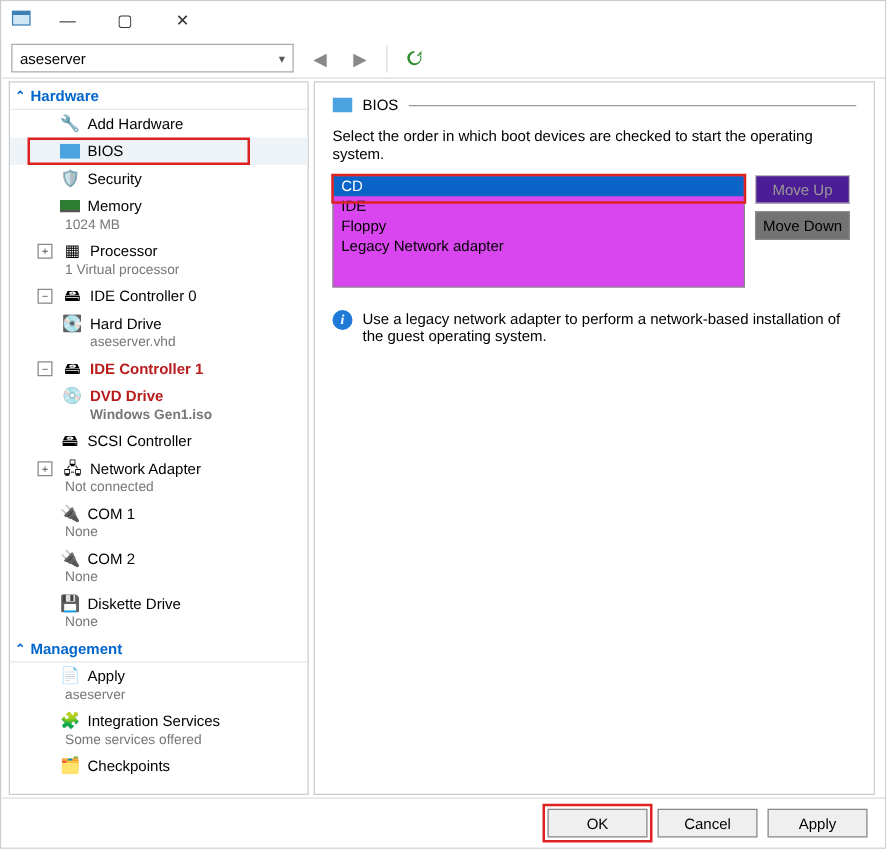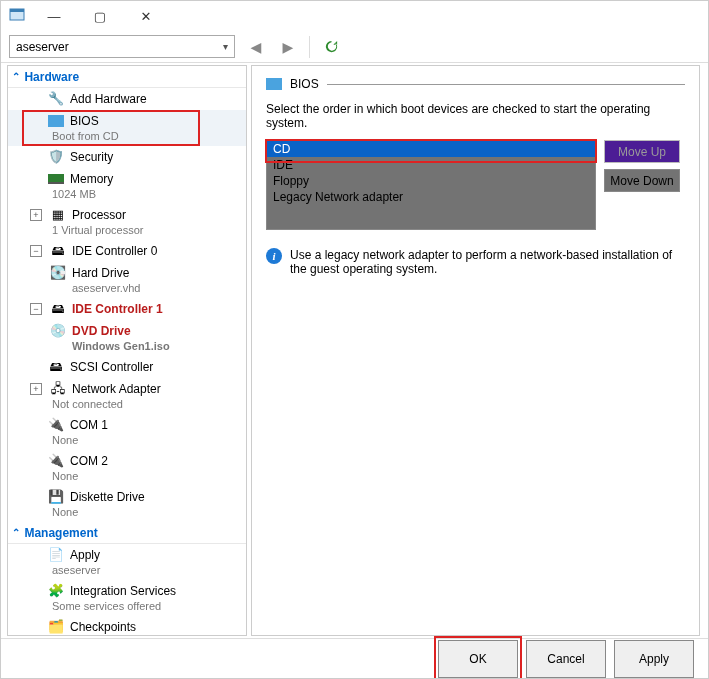--- a/index.html
+++ b/index.html
@@ -138,21 +138,21 @@
     margin-bottom:10px;
   }
   .panel-head .line { flex:1; height:1px; background:#999; }
   .desc { margin: 6px 0 10px 0; }
   .group-label { margin: 2px 0 2px 4px; }
   .order-row { display:flex; gap:8px; align-items:flex-start; }
   .listbox {
     width:330px;
     height:90px;
     border:1px solid #888;
-    background:#737373;
+    background:#d946ef;
     font-size:12px;
     position:relative;
   }
   .listbox::after{
     content:"";
     position:absolute;
     left:-2px; top:-2px; right:-2px; height:20px;
     border:2px solid #d22;
     pointer-events:none;
   }
@@ -186,21 +186,21 @@
     height:40px;
     display:flex;
     justify-content:flex-end;
     align-items:center;
     gap:8px;
     padding:0 14px;
     border-top:1px solid #ddd;
     background:#fff;
   }
   .btn {
-    width:80px;height:38px;
+    width:80px;height:23px;
     border:1px solid #888;
     background:#efefef;
     display:flex;align-items:center;justify-content:center;
   }
   .btn-ok-wrap{position:relative;display:flex;align-items:center;justify-content:center;}
   .btn-ok-wrap::after{
     content:"";
     position:absolute;
     left:-4px;top:-4px;right:-4px;bottom:-4px;
     border:2px solid #d22;
@@ -256,21 +256,20 @@
     <div class="treeitem selected boxed">
       <div class="row1">
           <span class="noexp"></span>
           <span class="ico">
             <svg width="16" height="12">
               <rect width="16" height="12" fill="#4aa3df"></rect>
             </svg>
           </span>
           <span>BIOS</span>
         </div>
-      <div class="sub">Boot from CD</div>
     </div>
 
     <div class="treeitem">
       <div class="row1">
           <span class="noexp"></span>
           <span class="ico">🛡️</span>
           <span>Security</span>
         </div>
     </div>
 

